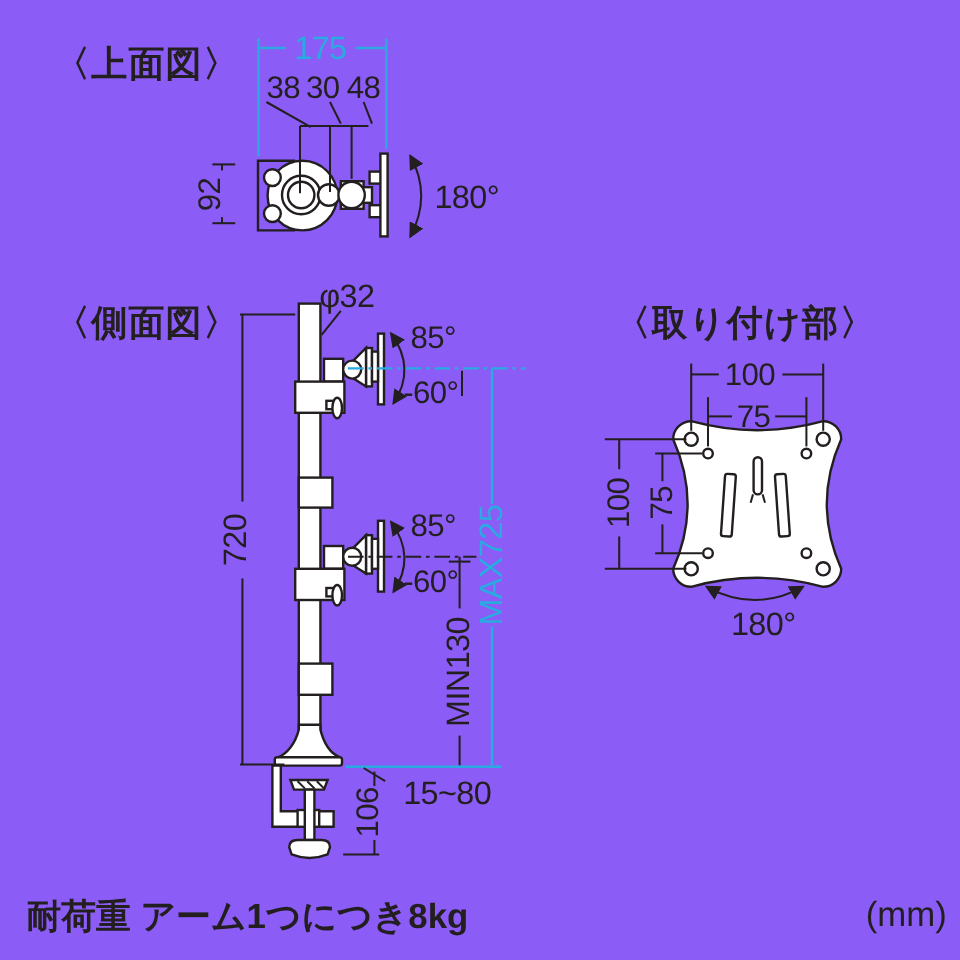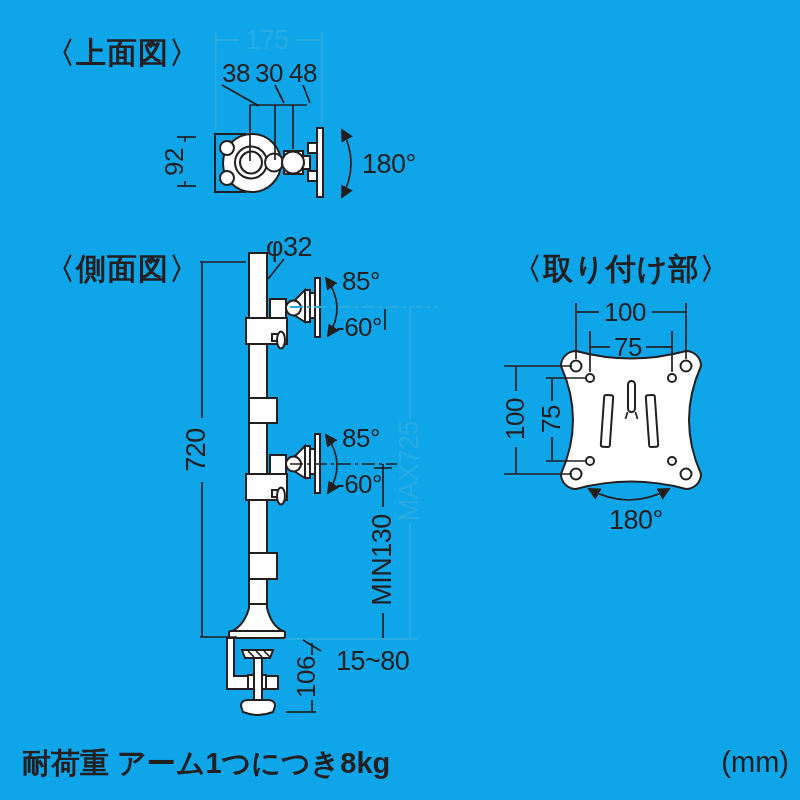--- a/index.html
+++ b/index.html
@@ -1,16 +1,16 @@
 <!DOCTYPE html>
 <html><head>
 <meta charset="utf-8">
 <style>
   html,body{margin:0;padding:0;background:#ffffff;}
-  .canvas{position:relative;width:800px;height:800px;background:#0ea5e9;overflow:hidden;
+  .canvas{position:relative;width:800px;height:800px;background:#8b5cf6;overflow:hidden;
           font-family:"Liberation Sans",sans-serif;}
   svg{position:absolute;inset:0;}
   svg text{font-family:"Liberation Sans",sans-serif;fill:#231f20;}
   .dim{font-size:26px;letter-spacing:-0.5px;}
   .dim-big{font-size:27px;letter-spacing:-0.5px;}
   .dimc{fill:#29abe2;}
   .ttl{font-size:30px;font-weight:600;letter-spacing:1px;}
   .footer-load{font-size:29px;font-weight:700;}
   .unit{font-size:29px;}
   .ln{stroke:#231f20;stroke-width:2;fill:none;}

